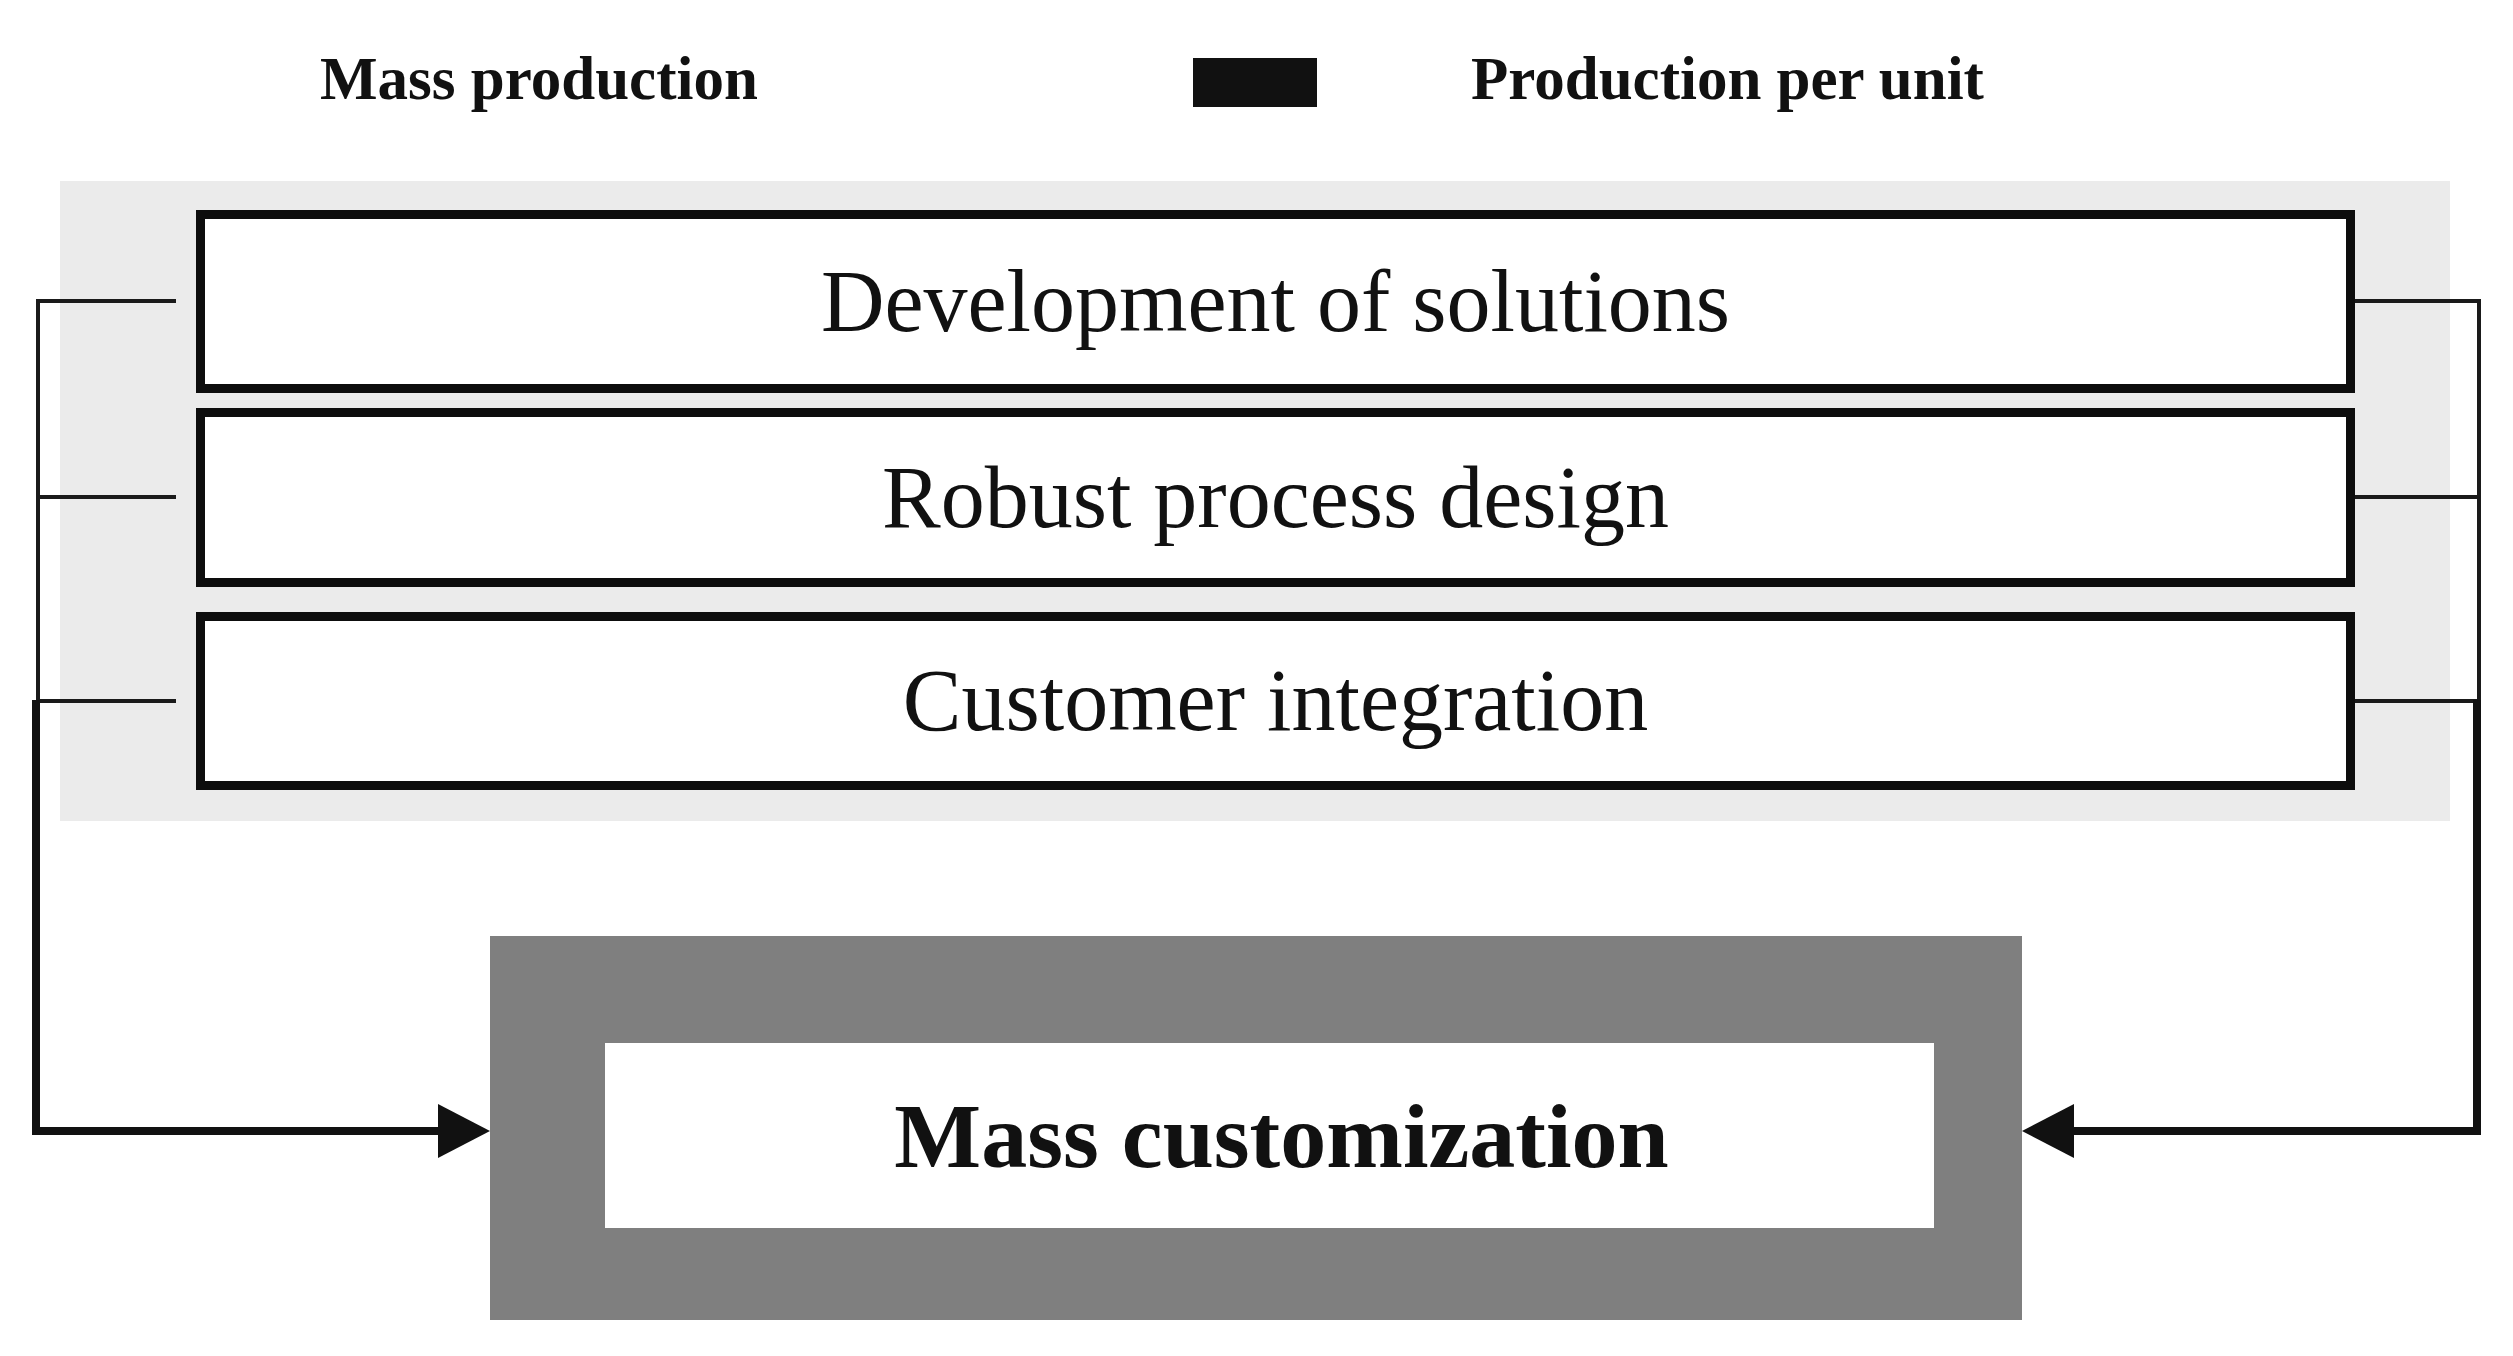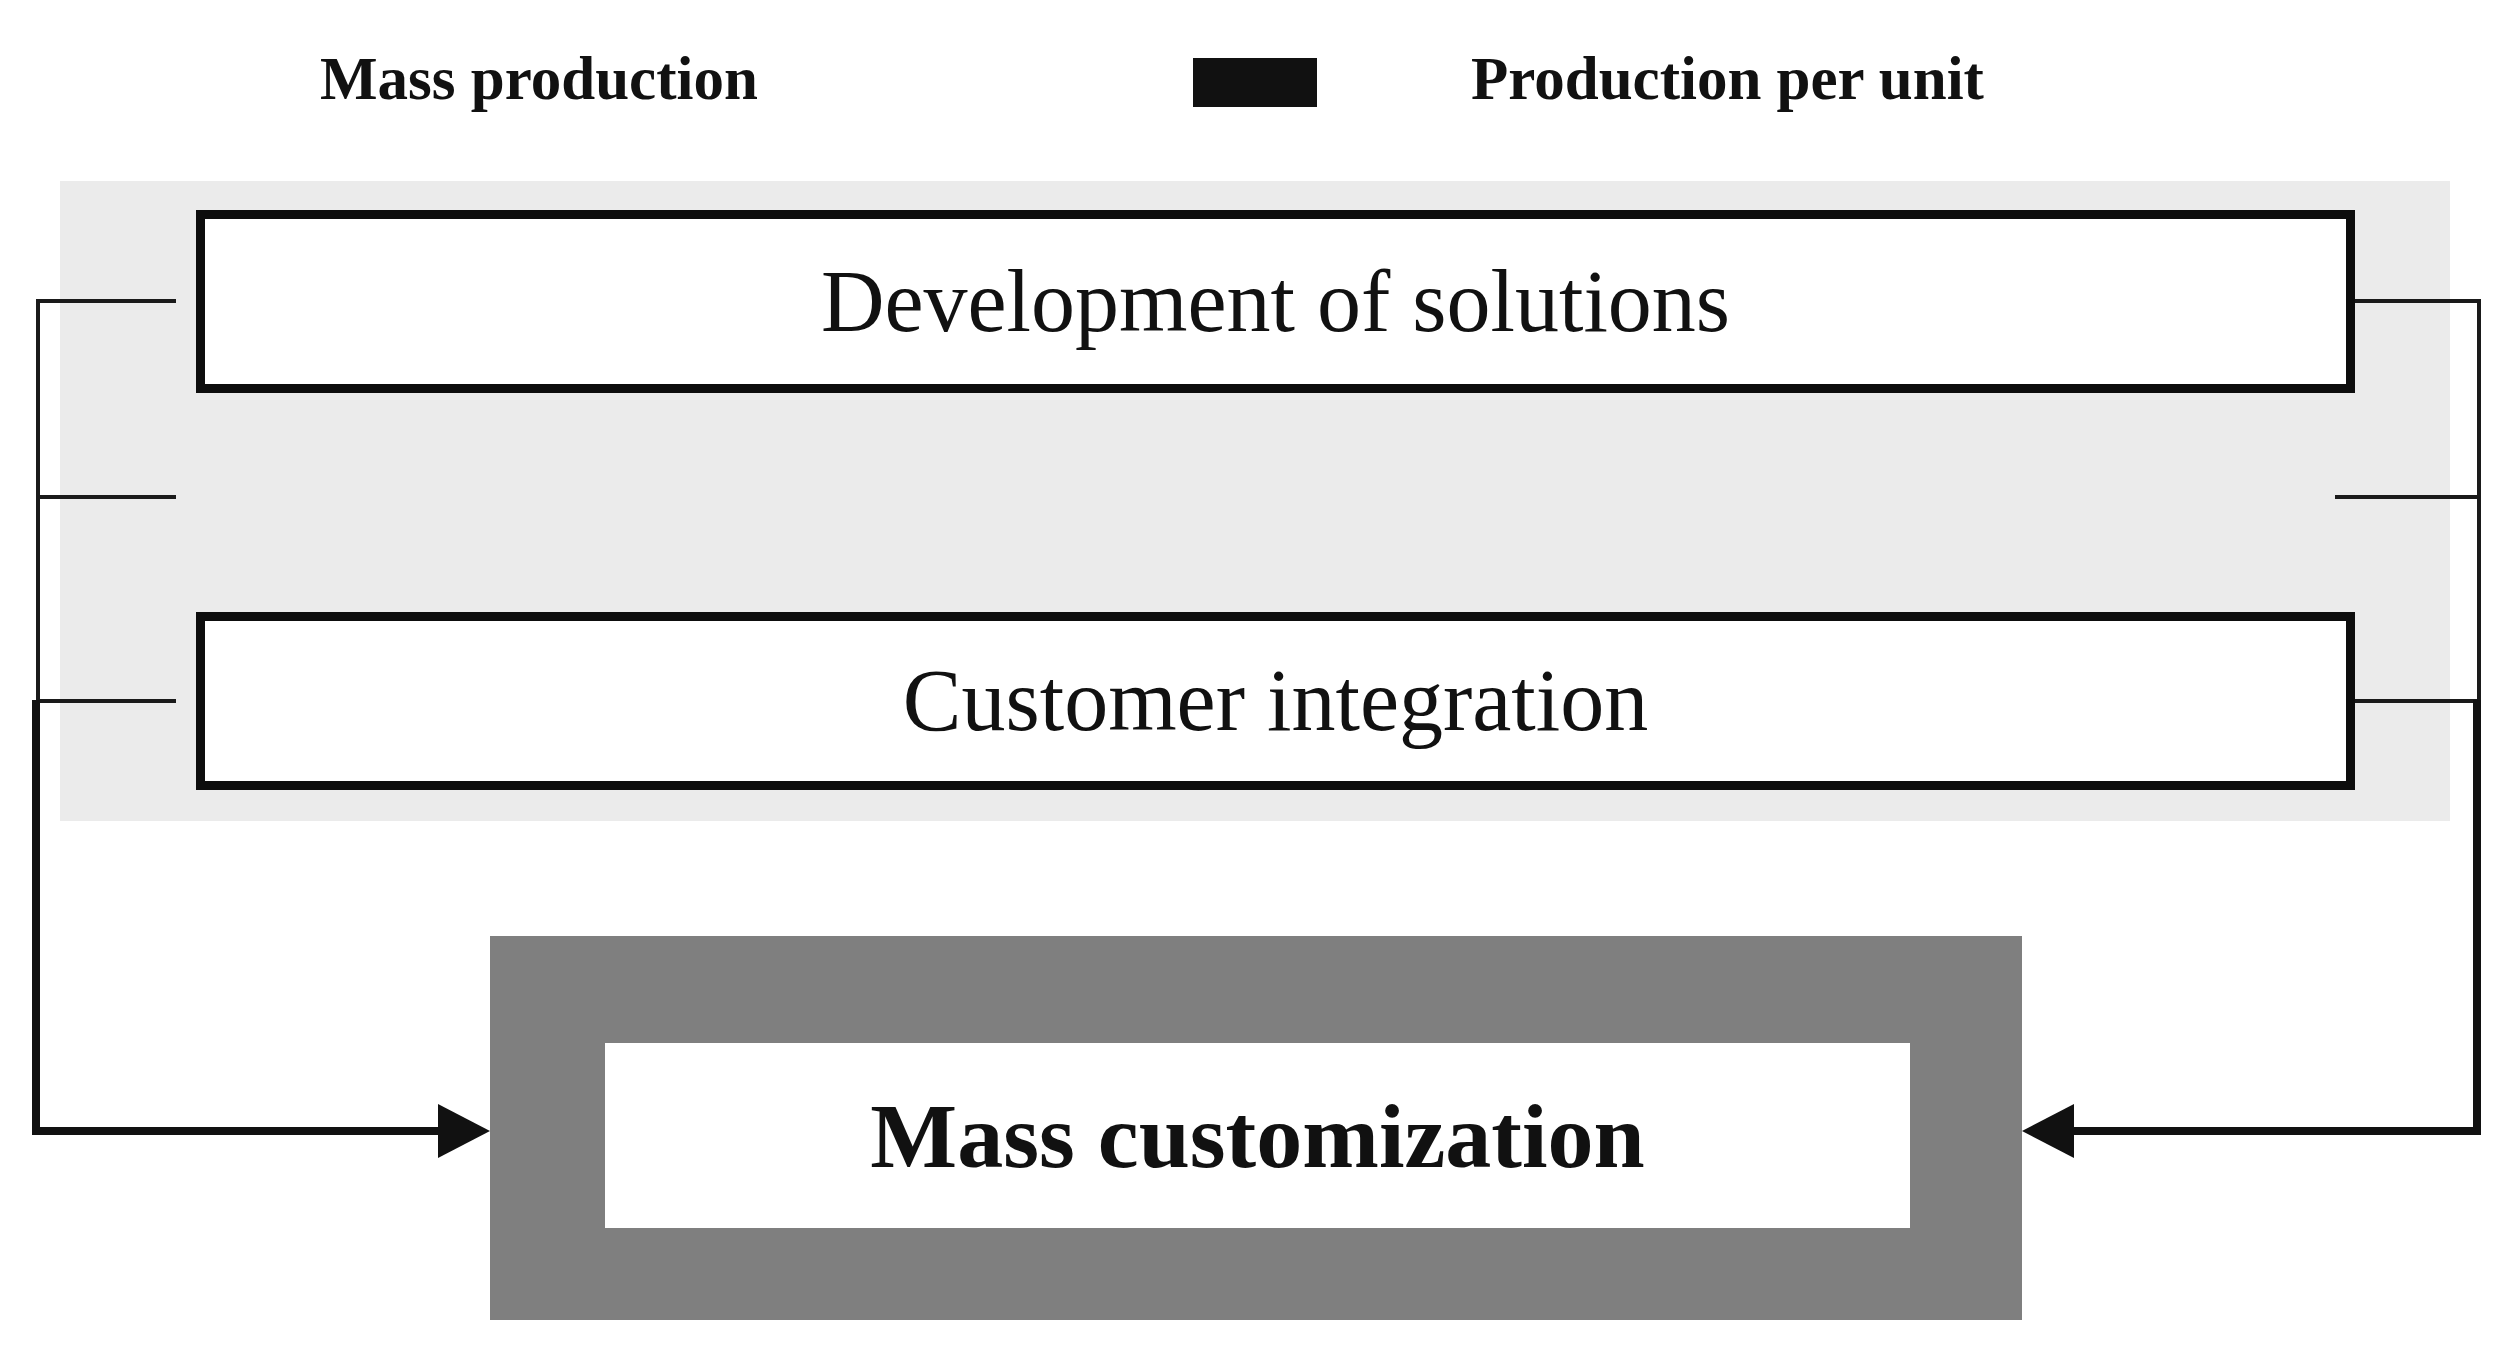--- a/index.html
+++ b/index.html
@@ -95,20 +95,21 @@
     left: 115px; top: 107px;
     width: 1305px; height: 185px;
     background: #ffffff;
     display: flex;
     align-items: center;
     justify-content: center;
     font-size: 92px;
     font-weight: bold;
     line-height: 1;
     white-space: nowrap;
+    padding-left: 24px;
   }
 </style>
 </head>
 <body>
 
 <div class="canvas">
 
   <div class="abs legend-label legend-left">Mass production</div>
   <div class="abs legend-swatch"></div>
   <div class="abs legend-label legend-right">Production per unit</div>
@@ -127,20 +128,23 @@
   <div class="abs thick-line vert-l-thick"></div>
   <div class="abs thick-line horiz-l-thick"></div>
   <div class="abs arrowhead arrow-right"></div>
   <div class="abs thick-line vert-r-thick"></div>
   <div class="abs thick-line horiz-r-thick"></div>
   <div class="abs arrowhead arrow-left"></div>
 
   <div class="abs process-box box-1">
     <span>Development of solutions</span>
   </div>
+  <div class="abs process-box box-2">
+    <span>Robust process design</span>
+  </div>
   <div class="abs process-box box-3">
     <span>Customer integration</span>
   </div>
 
   <div class="abs result-frame">
     <div class="result-inner">
       <span>Mass customization</span>
     </div>
   </div>
 

